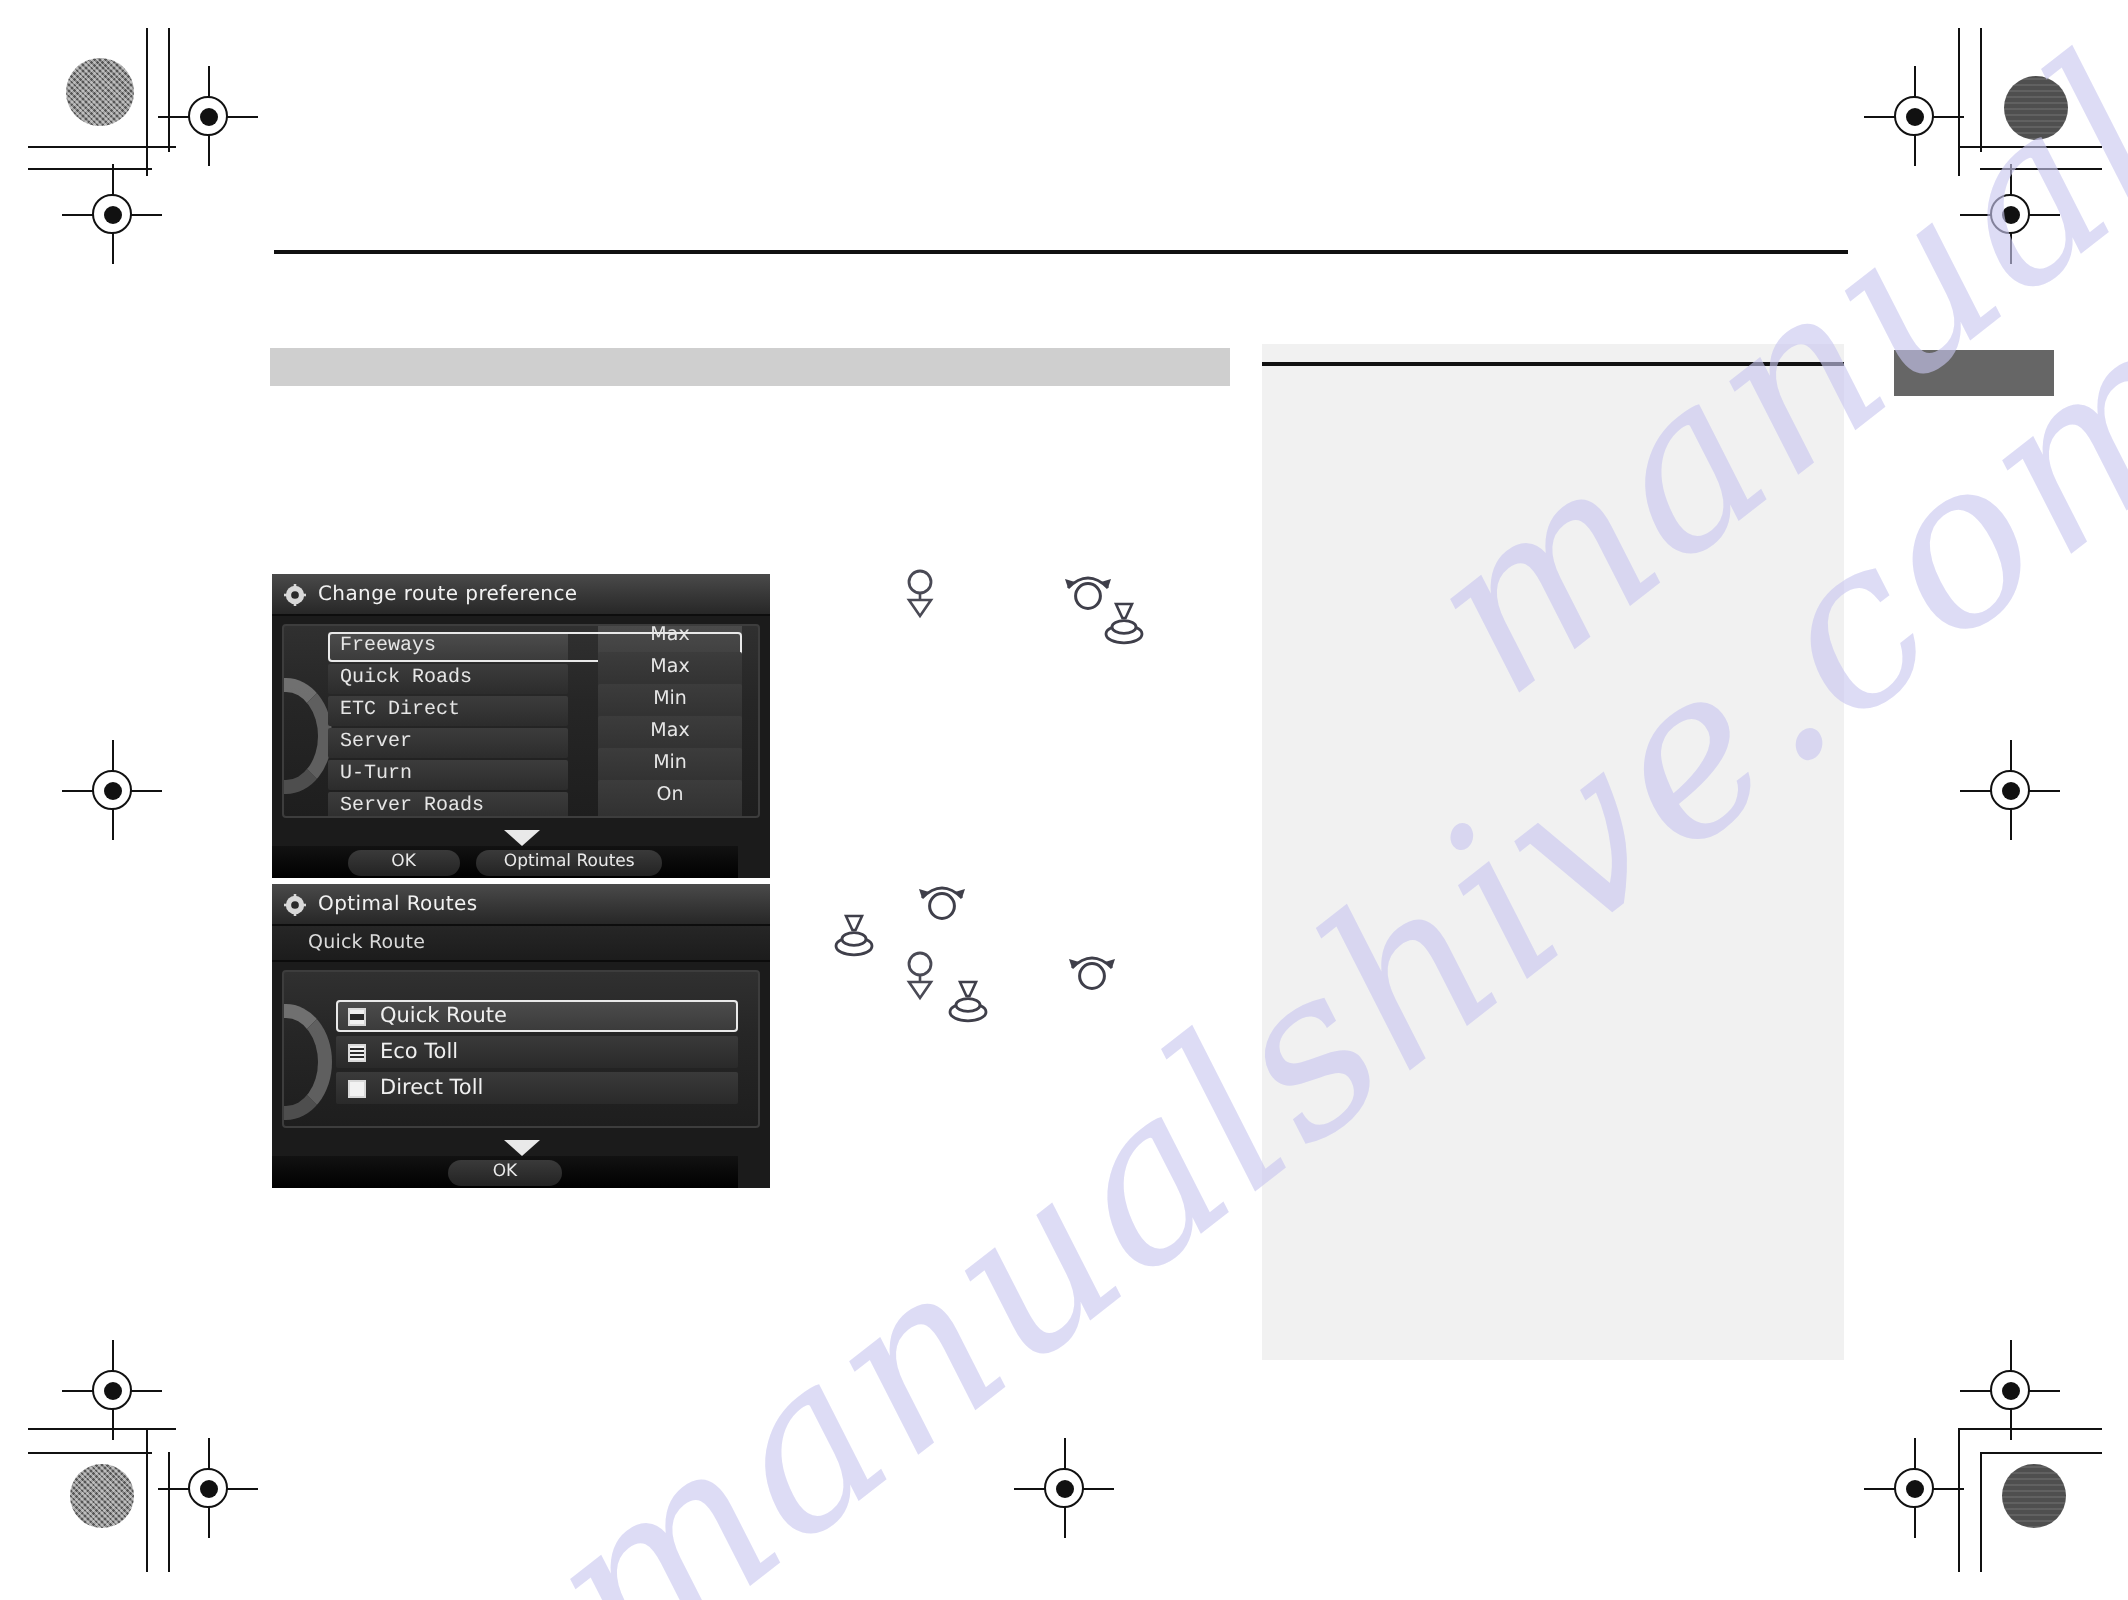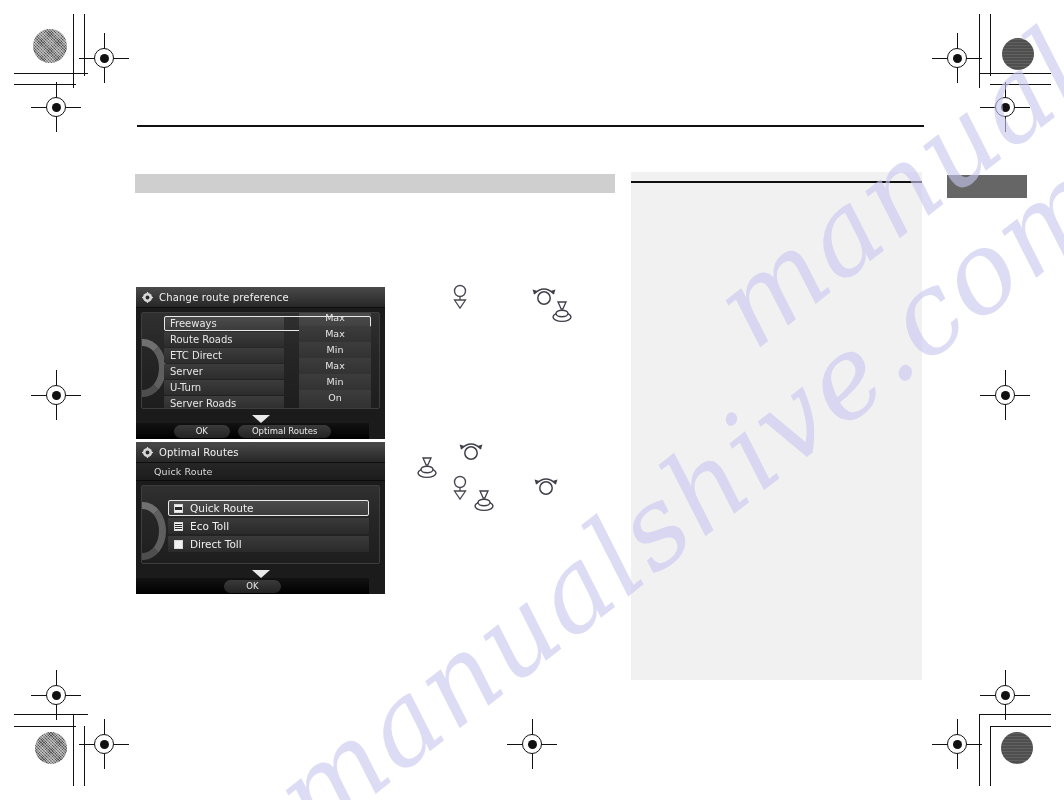--- a/index.html
+++ b/index.html
@@ -201,20 +201,21 @@
     background: linear-gradient(to bottom, #3c3c3c, #2c2c2c);
     height: 15px;
     line-height: 15px;
     padding-left: 6px;
     font-size: 10px;
     color: #e6e6e6;
     border-radius: 1px;
     box-sizing: border-box;
     white-space: nowrap;
     overflow: hidden;
+    font-family: Liberation Mono, monospace;
   }
   .np-row .value-cell {
     flex: 0 0 72px;
     margin-left: 15px;
     background: linear-gradient(to bottom, #3c3c3c, #2c2c2c);
     height: 27px;
     line-height: 15px;
     text-align: center;
     font-size: 9.5px;
     color: #e6e6e6;
@@ -444,21 +445,21 @@
 
   <div class="np-body">
     <div class="knob"></div>
     <div class="np-rows">
 
       <div class="np-row selected">
         <div class="label-cell">Freeways</div>
         <div class="value-cell">Max</div>
       </div>
       <div class="np-row">
-        <div class="label-cell">Route Roads</div>
+        <div class="label-cell">Quick Roads</div>
         <div class="value-cell">Max</div>
       </div>
       <div class="np-row">
         <div class="label-cell">ETC Direct</div>
         <div class="value-cell">Min</div>
       </div>
       <div class="np-row">
         <div class="label-cell">Server</div>
         <div class="value-cell">Max</div>
       </div>

